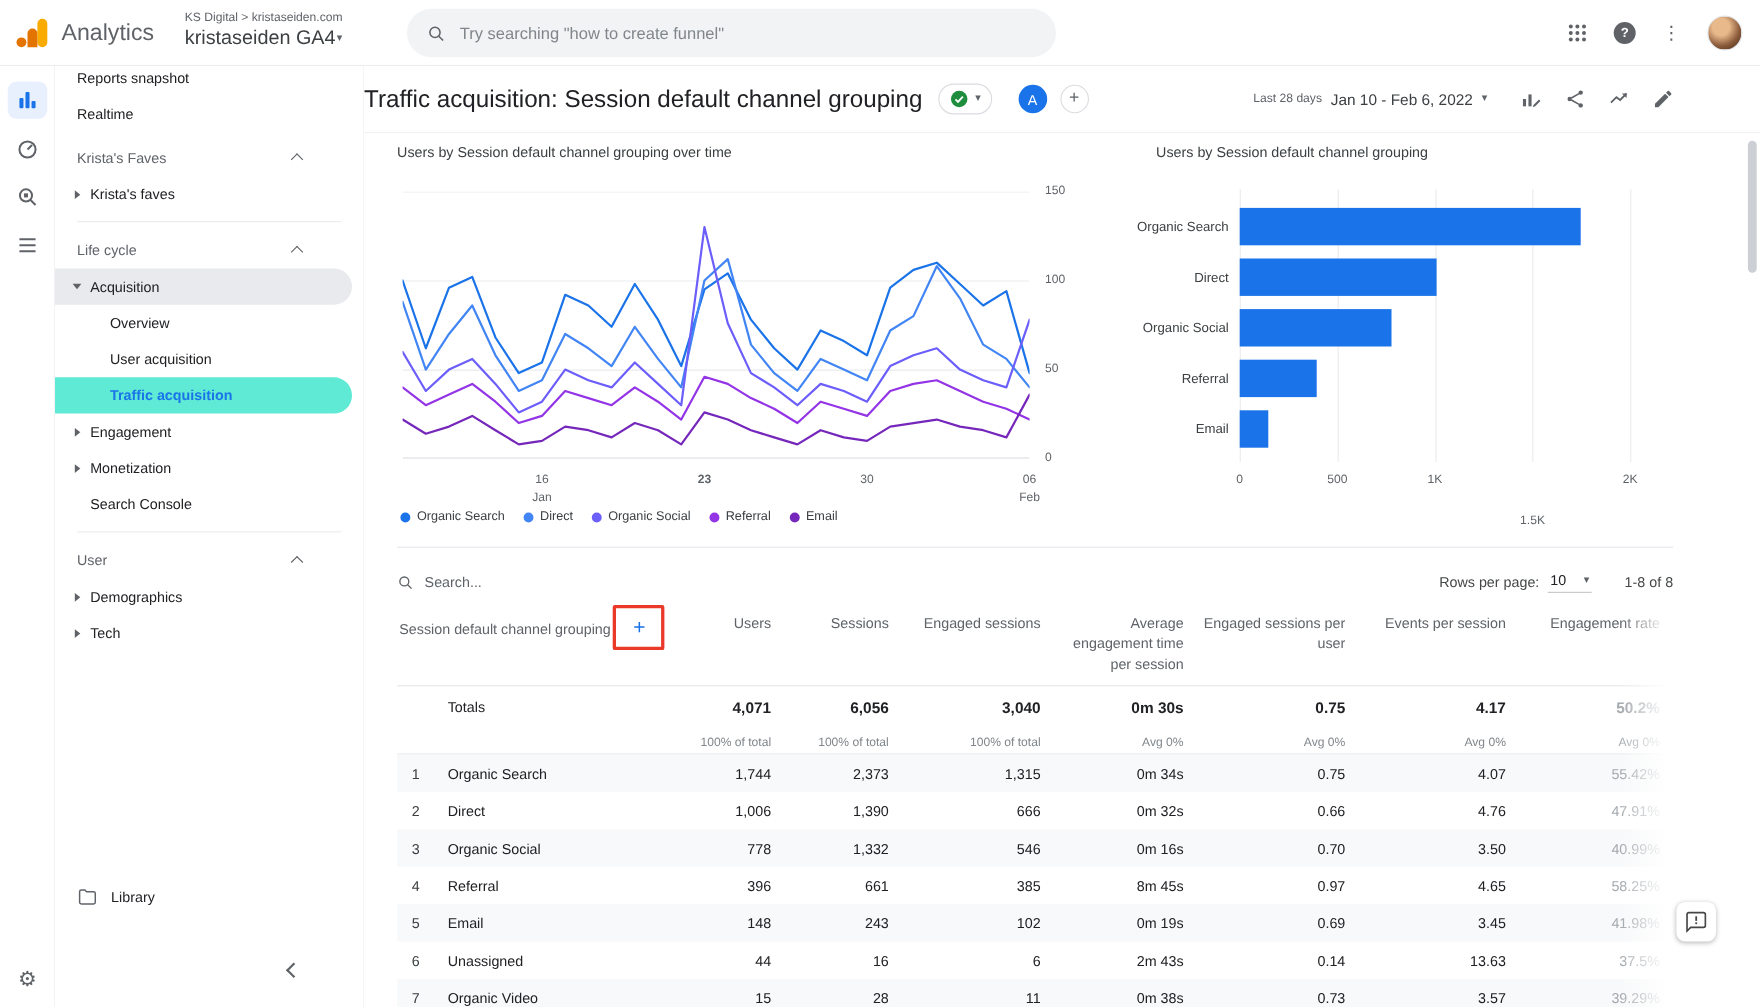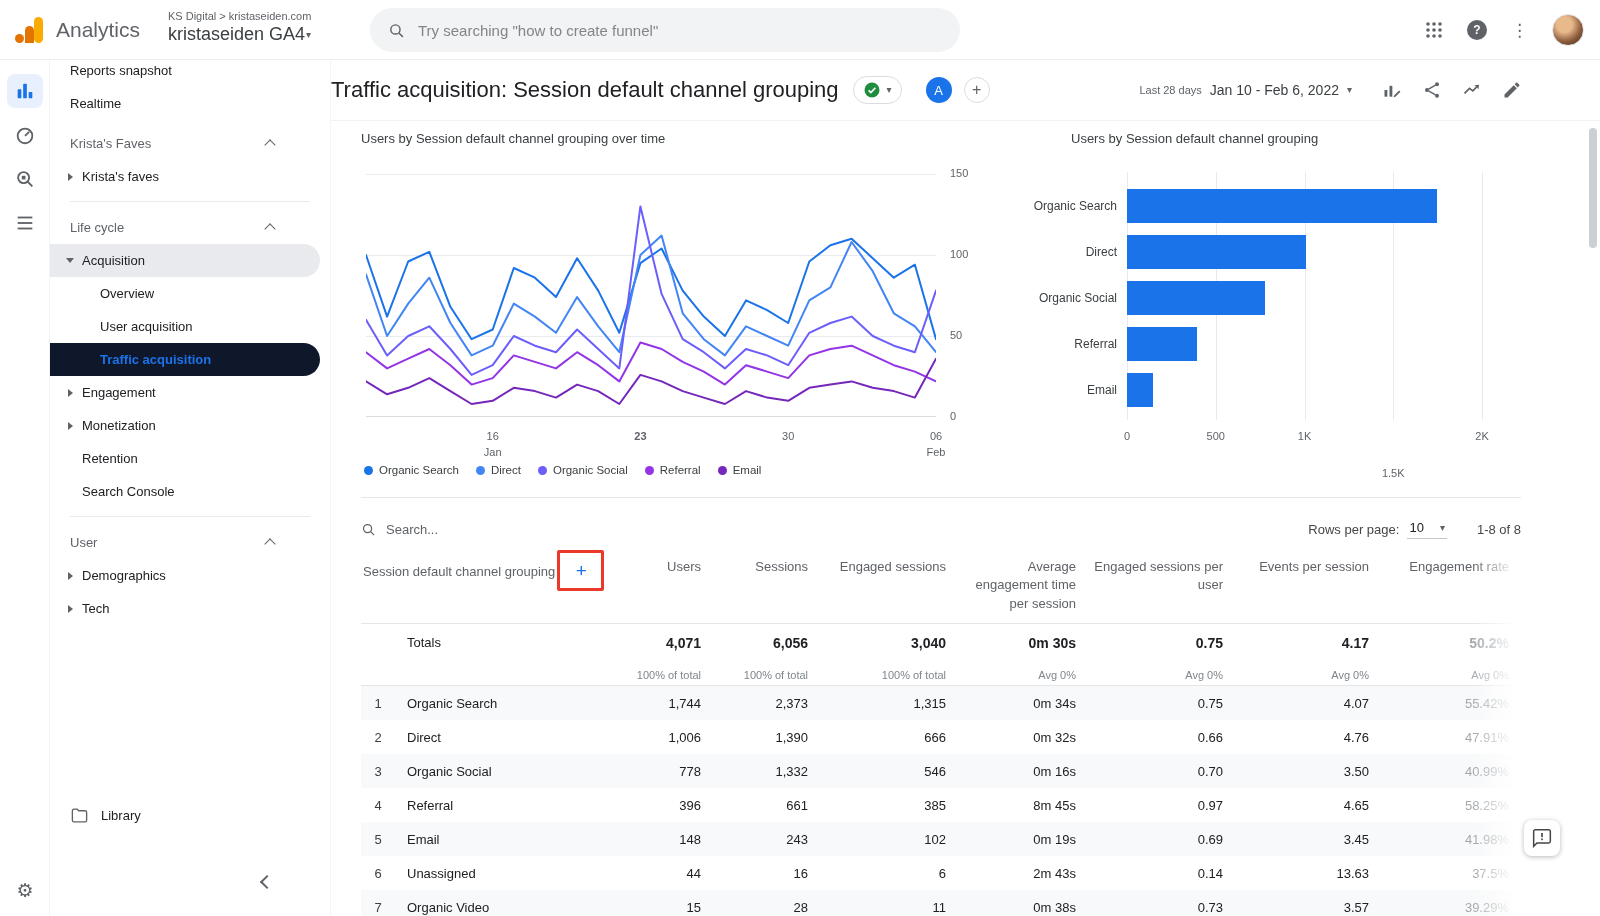--- a/index.html
+++ b/index.html
@@ -36,21 +36,21 @@
 
 
 .sidenav{position:absolute;left:50px;top:44px;bottom:0;width:280px;background:#fff;padding-top:10px;font-size:13px;z-index:10}
 .nav-item{height:33px;display:flex;align-items:center;gap:6px;margin-right:10px;border-radius:0 17px 17px 0;color:#202124;cursor:pointer}
 .nav-item.top{padding-left:20px}
 .nav-item.l2{padding-left:14px}
 .nav-item.l2 .tri-box{width:12px;display:flex;justify-content:center}
 .nav-item.l2.noicon{padding-left:32px}
 .nav-item.sub{padding-left:50px}
 .nav-item.open-pill{background:#e8eaed}
-.nav-item.selected{background:#0f172a;color:#1a73e8;font-weight:bold}
+.nav-item.selected{background:#5eead4;color:#1a73e8;font-weight:bold}
 .nav-section{height:34px;margin-top:6px;display:flex;align-items:center;justify-content:space-between;padding:0 56px 0 20px;color:#5f6368;cursor:pointer}
 .nav-divider{height:1px;background:#e8eaed;margin:8px 20px}
 .tri-r{width:0;height:0;border-left:5px solid #5f6368;border-top:4px solid transparent;border-bottom:4px solid transparent}
 .tri-d{width:0;height:0;border-top:5px solid #5f6368;border-left:4px solid transparent;border-right:4px solid transparent}
 .chev{width:8px;height:8px;border:solid #5f6368;border-width:0 1.5px 1.5px 0;display:inline-block}
 .chev.up{transform:rotate(-135deg);margin-top:4px}
 .chev.left{transform:rotate(135deg)}
 .nav-library{position:absolute;left:0;bottom:84px;height:33px;width:100%;display:flex;align-items:center;gap:12px;padding-left:20px;cursor:pointer}
 .nav-collapse{position:absolute;right:58px;bottom:26px;cursor:pointer}
 
@@ -250,23 +250,20 @@
         </span>
       <span>Engagement</span>
     </div>
     <div class="nav-item l2">
       <span class="tri-box">
           <span class="tri-r"></span>
         </span>
       <span>Monetization</span>
     </div>
     <div class="nav-item l2 noicon">
-        <span>Retention</span>
-      </div>
-    <div class="nav-item l2 noicon">
         <span>Search Console</span>
       </div>
 
     <div class="nav-divider"></div>
 
     <div class="nav-section">
       <span>User</span>
       <span class="chev up"></span>
     </div>
     <div class="nav-item l2">
@@ -398,21 +395,21 @@
         <span class="lg-item">
           <span class="lg-dot" style="background: rgb(147, 52, 230);"></span>
           <span class="lg-label">Referral</span>
         </span>
         <span class="lg-item">
           <span class="lg-dot" style="background: rgb(118, 39, 187);"></span>
           <span class="lg-label">Email</span>
         </span>
       </div>
 
-    <div class="chart-title" style="left:740px;top:71px">Users by Session default channel grouping</div>
+    <div class="chart-title" style="left:720px;top:71px">Users by Session default channel grouping</div>
     <div class="barchart" id="barchart">
       <div class="bc-grid" id="bcgrid">
           <div class="gl" style="left: 0px;"></div>
           <div class="gl" style="left: 88.75px;"></div>
           <div class="gl" style="left: 177.5px;"></div>
           <div class="gl" style="left: 266.25px;"></div>
           <div class="gl" style="left: 355px;"></div>
         </div>
       <div class="bc-ticks" id="bcticks">
           <div style="left: 0px;">0</div>

